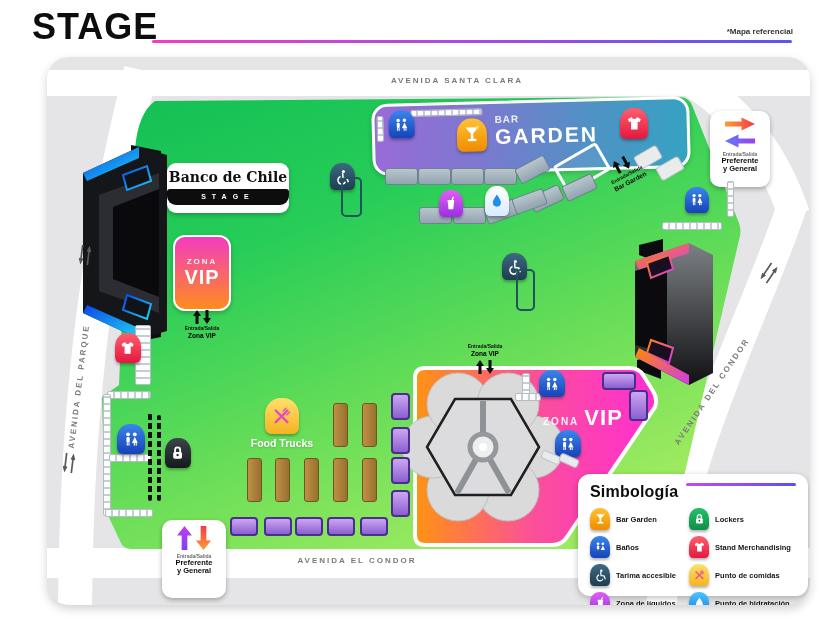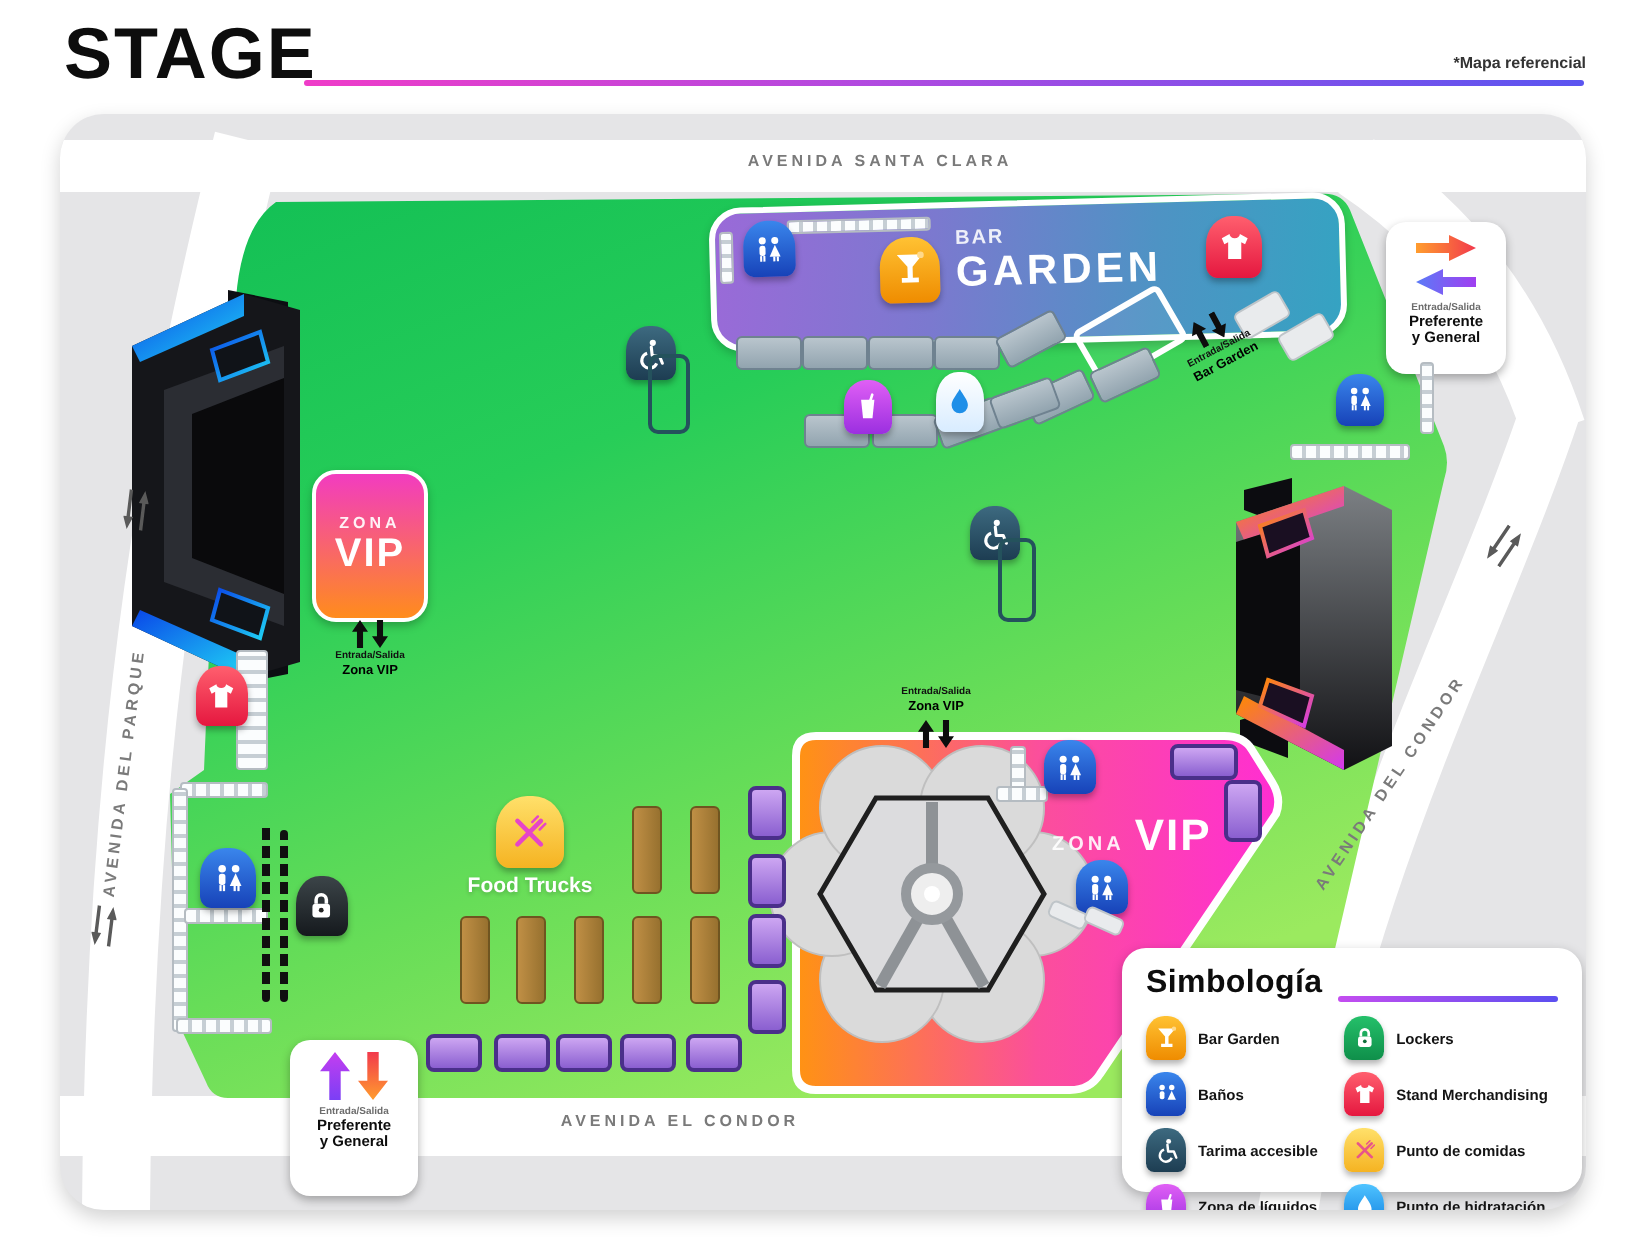--- a/index.html
+++ b/index.html
@@ -3,21 +3,21 @@
 <meta charset="utf-8">
 <style>
   html,body{margin:0;padding:0;background:#fff;}
   .page{position:relative;width:823px;height:630px;background:#fff;overflow:hidden;
         font-family:"Liberation Sans","DejaVu Sans",sans-serif;}
   .f{position:absolute;}
   .hdr-title{left:32px;top:6px;font-size:36px;font-weight:900;letter-spacing:1px;color:#0d0d0d;}
   .hdr-line{left:152px;top:40px;width:640px;height:3px;border-radius:2px;
             background:linear-gradient(90deg,#ef3cc8,#b04ae0 45%,#5b55f0);}
   .hdr-note{right:30px;top:27px;font-size:8px;font-weight:700;color:#333;}
-  .frame{left:30px;top:57px;width:763px;height:548px;background:#e5e5e7;border-radius:22px;
+  .frame{left:47px;top:57px;width:763px;height:548px;background:#e5e5e7;border-radius:22px;
          overflow:hidden;box-shadow:0 4px 10px rgba(0,0,0,.18);}
   .road-label{font-size:8px;font-weight:700;color:#7a7a7a;letter-spacing:2px;text-align:center;}
   .badge{display:flex;align-items:center;justify-content:center;border-radius:46% 46% 20% 20%;
          box-shadow:0 2px 3px rgba(0,0,0,.3);}
   .badge svg{width:74%;height:74%;}
   .b-blue{background:linear-gradient(180deg,#3a86ec,#1742b8);}
   .b-bar{background:linear-gradient(180deg,#ffc233,#ef8c00);}
   .b-merch{background:linear-gradient(180deg,#ff5f6e,#e5173f);}
   .b-lockdark{background:linear-gradient(180deg,#3c4549,#15191d);}
   .b-lockgreen{background:linear-gradient(180deg,#25c06a,#0f8f4a);}
@@ -55,21 +55,21 @@
   .ent-label .small{font-size:5px;font-weight:700;color:#101010;}
   .ent-label .bold{font-size:6.5px;font-weight:900;color:#000;}
   .tw{display:flex;flex-direction:column;gap:2px;}
   .twa{width:20px;height:5px;background:#5a5a5a;
        clip-path:polygon(0 50%,32% 0,32% 33%,100% 33%,100% 67%,32% 67%,32% 100%);}
   .stage-card{background:#fff;border-radius:9px;box-shadow:0 2px 4px rgba(0,0,0,.25);
               display:flex;flex-direction:column;align-items:center;overflow:hidden;}
   .stage-bar{width:100%;background:#0d0d0d;color:#fff;text-align:center;font-weight:700;
              border-radius:3px 3px 9px 9px;}
   .legend{background:#fff;border-radius:12px;box-shadow:0 2px 6px rgba(0,0,0,.25);padding:9px 12px 8px 12px;}
-  .legend-title-row{display:flex;align-items:flex-end;gap:8px;margin-bottom:7px;}
+  .legend-title-row{display:flex;align-items:flex-start;gap:8px;margin-bottom:7px;}
   .legend-title{font-size:16px;font-weight:900;color:#0d0d0d;letter-spacing:.2px;}
   .legend-line{flex:1;height:3px;border-radius:2px;background:linear-gradient(90deg,#c44df0,#5b4ff0);}
   .legend-grid{display:grid;grid-template-columns:1fr 1.2fr;row-gap:6px;column-gap:10px;}
   .legend-item{display:flex;align-items:center;gap:6px;}
   .legend-item .badge{width:20px;height:22px;flex:0 0 auto;}
   .legend-item span{font-size:7.5px;font-weight:800;color:#141414;}
 </style>
 </head>
 <body>
 
@@ -260,20 +260,24 @@
           <rect x="8.6" y="16" width="1.3" height="3.5"></rect>
           <circle cx="16" cy="6.5" r="2.2"></circle>
           <path d="M16 9.2 L12.6 16.5 h6.8 Z"></path>
           <rect x="14.8" y="16.5" width="1.3" height="3"></rect>
           <rect x="17" y="16.5" width="1.3" height="3"></rect>
         </svg>
     </div>
     <div class="f fence-v" style="left:680px;top:124px;width:5px;height:34px;"></div>
     <div class="f fence-h" style="left:615px;top:165px;width:58px;height:6px;"></div>
 
+    <div class="f stage-card" style="left:120px;top:106px;width:122px;height:50px;">
+      <div style="font-family:'DejaVu Serif','Liberation Serif',serif;font-weight:bold;font-size:14px;color:#111;padding:6px 0 4px 0;">Banco de Chile</div>
+      <div class="stage-bar" style="font-size:7px;letter-spacing:6px;padding:4px 0 5px 0;">STAGE</div>
+    </div>
 
     <div class="f badge b-access" style="left:283px;top:106px;width:25px;height:27px;">
       <svg viewBox="0 0 24 24">
           <circle cx="13.5" cy="4.8" r="2" fill="#fff"></circle>
           <path d="M12.5 7.5 l.6 5.5 h4.6 l2 5" fill="none" stroke="#fff" stroke-width="2" stroke-linecap="round" stroke-linejoin="round"></path>
           <path d="M9.8 11.5 a5 5 0 1 0 6.2 6.6" fill="none" stroke="#fff" stroke-width="2"></path>
         </svg>
     </div>
     <div class="f platform" style="left:294px;top:120px;width:17px;height:36px;"></div>
     <div class="f badge b-access" style="left:455px;top:196px;width:25px;height:27px;">

